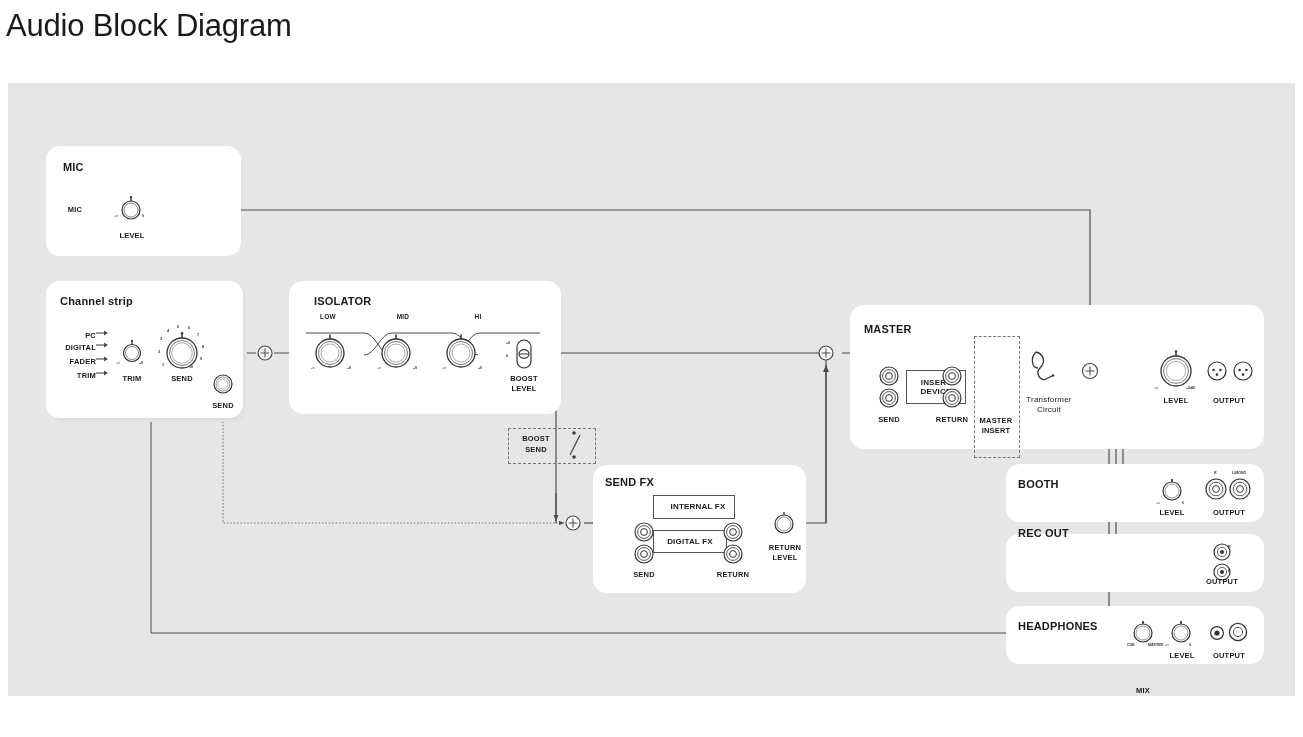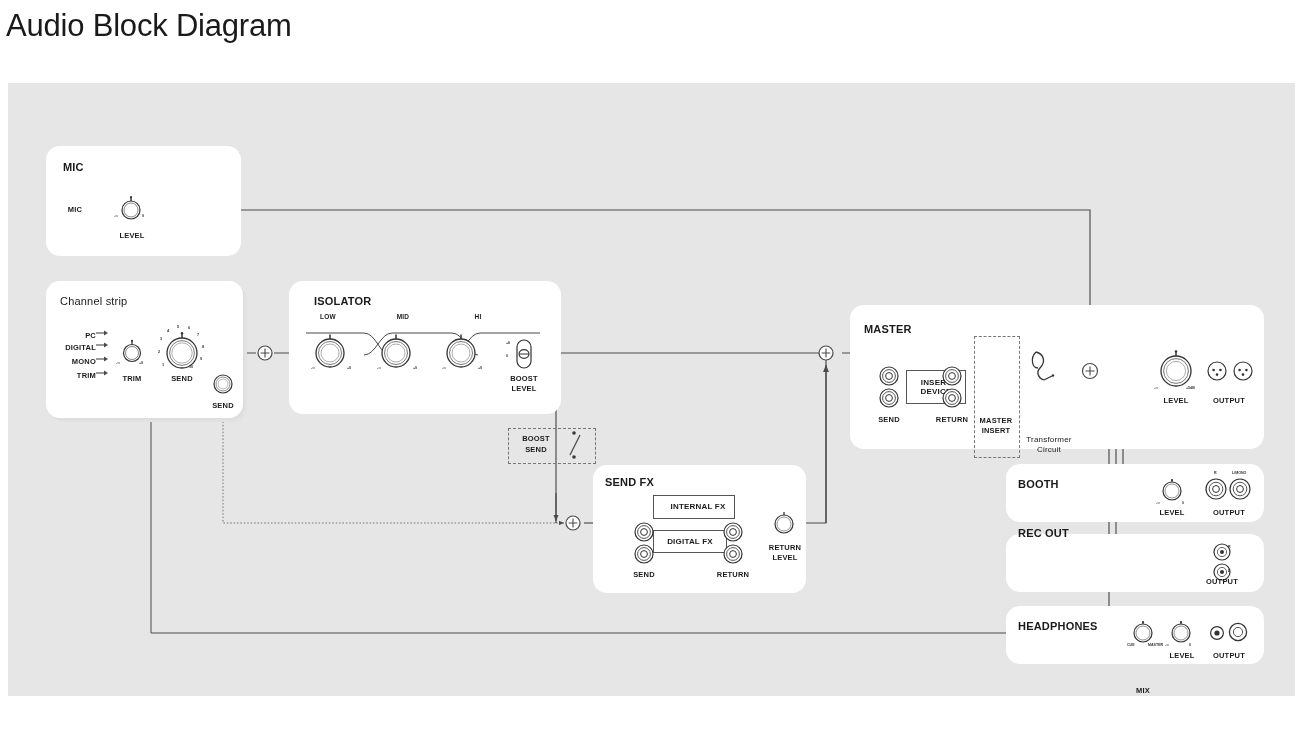--- a/index.html
+++ b/index.html
@@ -12,27 +12,27 @@
     position:absolute;left:8px;top:83px;width:1287px;height:613px;background:#e6e6e6;
   }
   .blk{
     position:absolute;background:#ffffff;border-radius:14px;
   }
   .blk.shadowed{box-shadow:2px 2px 0 0 #dedede, 4px 4px 0 0 #e2e2e2;}
   .blk-title{
     position:absolute;font-size:11px;font-weight:bold;color:#1a1a1a;letter-spacing:0.2px;
     white-space:nowrap;
   }
-  .blk-title.mixed{font-weight:normal;text-align:right;}
+  .blk-title.mixed{font-weight:bold;text-align:right;}
   svg.wires{position:absolute;left:0;top:0;width:1287px;height:613px;overflow:visible;}
   .lbl{
     position:absolute;font-size:7.5px;font-weight:bold;color:#1a1a1a;white-space:nowrap;
     text-align:center;letter-spacing:.2px;
   }
-  .lbl.reg{font-weight:normal;margin-top:40px;}
+  .lbl.reg{font-weight:normal;}
   .tick{position:absolute;font-size:3.6px;color:#333;white-space:nowrap;font-weight:bold;}
   .tick.f{font-size:3.8px;}
   .boxlbl{
     position:absolute;border:1px solid #555;background:#fff;font-size:8px;font-weight:bold;
     color:#1a1a1a;display:flex;align-items:center;justify-content:center;text-align:center;
     line-height:1.15;letter-spacing:.2px;
   }
   .dashbox{position:absolute;border:1px dashed #777;background:transparent;}
   svg.sym{position:absolute;overflow:visible;}
 </style>
@@ -177,21 +177,21 @@
   <div class="lbl" style="left:52px;top:248px;width:36px;text-align:right;">PC</div>
   <svg class="sym" style="left:88px;top:246px;" width="14" height="8" viewBox="0 0 14 8">
     <path d="M0,4 L9,4" stroke="#4a4a4a" stroke-width="1.1"></path>
       <path d="M8,1.4 L12,4 L8,6.6" fill="#4a4a4a"></path>
   </svg>
   <div class="lbl" style="left:44px;top:260px;width:44px;text-align:right;">DIGITAL</div>
   <svg class="sym" style="left:88px;top:258px;" width="14" height="8" viewBox="0 0 14 8">
     <path d="M0,4 L9,4" stroke="#4a4a4a" stroke-width="1.1"></path>
       <path d="M8,1.4 L12,4 L8,6.6" fill="#4a4a4a"></path>
   </svg>
-  <div class="lbl" style="left:50px;top:274px;width:38px;text-align:right;">MONO</div>
+  <div class="lbl" style="left:50px;top:274px;width:38px;text-align:right;">FADER</div>
   <svg class="sym" style="left:88px;top:272px;" width="14" height="8" viewBox="0 0 14 8">
     <path d="M0,4 L9,4" stroke="#4a4a4a" stroke-width="1.1"></path>
       <path d="M8,1.4 L12,4 L8,6.6" fill="#4a4a4a"></path>
   </svg>
   <div class="lbl" style="left:44px;top:288px;width:44px;text-align:right;">TRIM</div>
   <svg class="sym" style="left:88px;top:286px;" width="14" height="8" viewBox="0 0 14 8">
     <path d="M0,4 L9,4" stroke="#4a4a4a" stroke-width="1.1"></path>
       <path d="M8,1.4 L12,4 L8,6.6" fill="#4a4a4a"></path>
   </svg>
 

